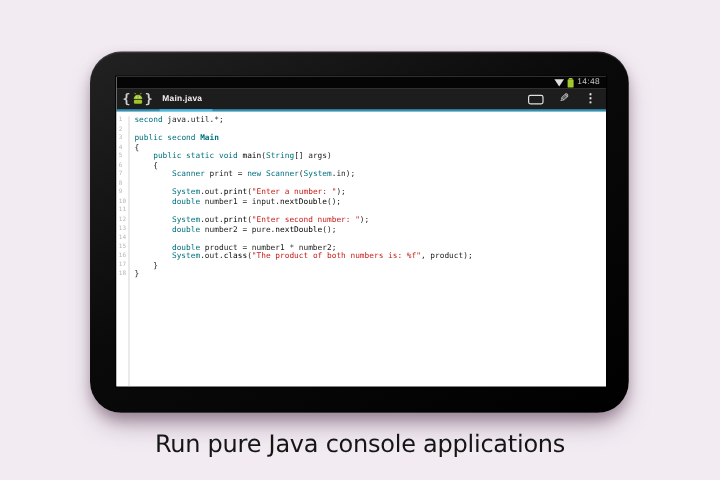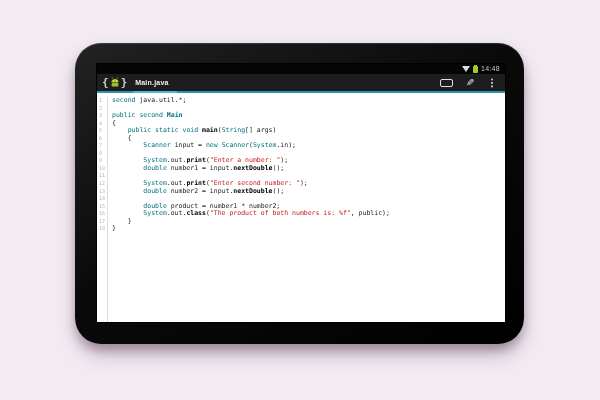--- a/index.html
+++ b/index.html
@@ -73,21 +73,21 @@
   }
   .gutter div { height: 7.55px; line-height: 7.55px; }
   .code {
     flex: 1 1 auto; padding-left: 4px;
     font-family: "DejaVu Sans Mono", monospace; font-size: 6.5px;
     color: var(--plain, #1d1d1d);
   }
   .code-line { height: 7.55px; line-height: 7.55px; white-space: pre; }
   .tok-k { color: var(--keyword, #00727f); }
   .tok-t { color: var(--keyword, #00727f); font-weight: bold; }
-  .tok-m { color: var(--method, #000); font-weight: bold; margin-top: 29px; }
+  .tok-m { color: var(--method, #000); font-weight: normal; margin-top: 29px; }
   .tok-s { color: var(--string, #c6211d); }
   .tok-p { color: var(--plain, #1d1d1d); text-align: right; }
 
   
   .caption {
     position: absolute; top: 358px; left: 0; width: 100%;
     text-align: center; font-size: 20px; letter-spacing: -0.2px;
     font-family: "DejaVu Sans", sans-serif; color: var(--caption, #151515);
   }
 </style>
@@ -149,32 +149,33 @@
             <div>17</div>
             <div>18</div>
           </div>
         <div class="code" id="code">
             <div class="code-line"><span class="tok-k">second</span><span class="tok-p"> java.util.*;</span></div>
             <div class="code-line">&nbsp;</div>
             <div class="code-line"><span class="tok-k">public</span><span class="tok-p"> </span><span class="tok-k">second</span><span class="tok-p"> </span><span class="tok-t">Main</span></div>
             <div class="code-line"><span class="tok-p">{</span></div>
             <div class="code-line"><span class="tok-p">    </span><span class="tok-k">public</span><span class="tok-p"> </span><span class="tok-k">static</span><span class="tok-p"> </span><span class="tok-k">void</span><span class="tok-p"> </span><span class="tok-m">main</span><span class="tok-p">(</span><span class="tok-k">String</span><span class="tok-p">[] args)</span></div>
             <div class="code-line"><span class="tok-p">    {</span></div>
-            <div class="code-line"><span class="tok-p">        </span><span class="tok-k">Scanner</span><span class="tok-p"> input = </span><span class="tok-k">new</span><span class="tok-p"> </span><span class="tok-k">Scanner</span><span class="tok-p">(</span><span class="tok-k">System</span><span class="tok-p">.in);</span></div>
+            <div class="code-line"><span class="tok-p">        </span><span class="tok-k">Scanner</span><span class="tok-p"> print = </span><span class="tok-k">new</span><span class="tok-p"> </span><span class="tok-k">Scanner</span><span class="tok-p">(</span><span class="tok-k">System</span><span class="tok-p">.in);</span></div>
             <div class="code-line">&nbsp;</div>
             <div class="code-line"><span class="tok-p">        </span><span class="tok-k">System</span><span class="tok-p">.out.</span><span class="tok-m">print</span><span class="tok-p">(</span><span class="tok-s">"Enter a number: "</span><span class="tok-p">);</span></div>
             <div class="code-line"><span class="tok-p">        </span><span class="tok-k">double</span><span class="tok-p"> number1 = input.</span><span class="tok-m">nextDouble</span><span class="tok-p">();</span></div>
             <div class="code-line">&nbsp;</div>
             <div class="code-line"><span class="tok-p">        </span><span class="tok-k">System</span><span class="tok-p">.out.</span><span class="tok-m">print</span><span class="tok-p">(</span><span class="tok-s">"Enter second number: "</span><span class="tok-p">);</span></div>
-            <div class="code-line"><span class="tok-p">        </span><span class="tok-k">double</span><span class="tok-p"> number2 = input.</span><span class="tok-m">nextDouble</span><span class="tok-p">();</span></div>
+            <div class="code-line"><span class="tok-p">        </span><span class="tok-k">double</span><span class="tok-p"> number2 = pure.</span><span class="tok-m">nextDouble</span><span class="tok-p">();</span></div>
             <div class="code-line">&nbsp;</div>
             <div class="code-line"><span class="tok-p">        </span><span class="tok-k">double</span><span class="tok-p"> product = number1 * number2;</span></div>
-            <div class="code-line"><span class="tok-p">        </span><span class="tok-k">System</span><span class="tok-p">.out.</span><span class="tok-m">class</span><span class="tok-p">(</span><span class="tok-s">"The product of both numbers is: %f"</span><span class="tok-p">, public);</span></div>
+            <div class="code-line"><span class="tok-p">        </span><span class="tok-k">System</span><span class="tok-p">.out.</span><span class="tok-m">class</span><span class="tok-p">(</span><span class="tok-s">"The product of both numbers is: %f"</span><span class="tok-p">, product);</span></div>
             <div class="code-line"><span class="tok-p">    }</span></div>
             <div class="code-line"><span class="tok-p">}</span></div>
           </div>
       </div>
 
     </div>
   </div>
 
+  <div class="caption">Run pure Java console applications</div>
 
 </div>
 
 </body></html>

